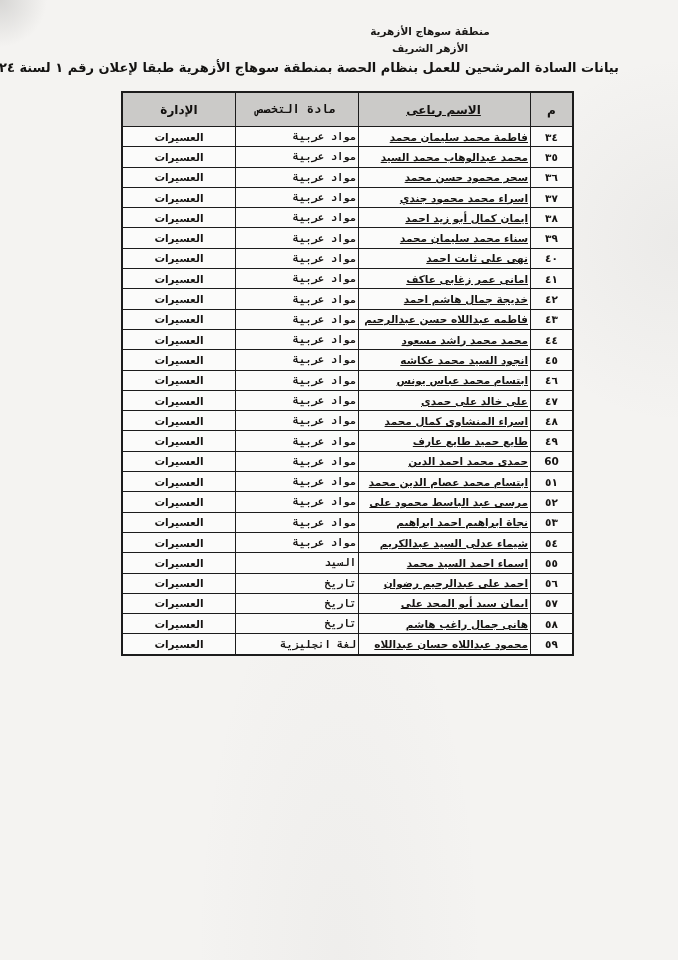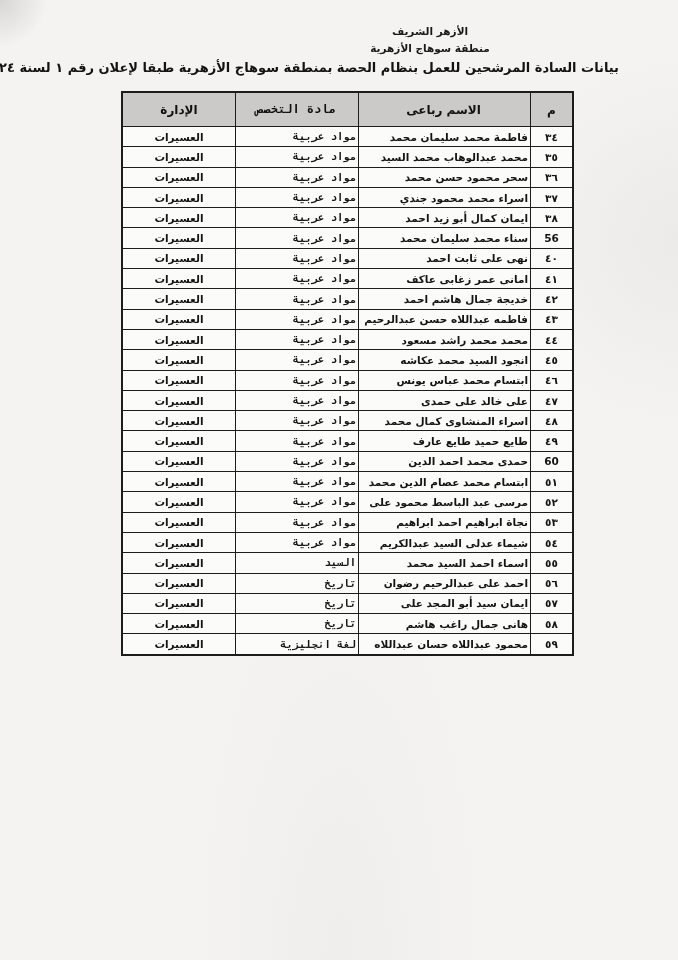--- a/index.html
+++ b/index.html
@@ -62,32 +62,32 @@
     font-size: 12px;
     text-align: center;
     color: #13110f;
   }
   .roster tbody td {
     height: 19.3px;
     font-size: 10.5px;
     color: #161412;
   }
   .c-num   { text-align: center; }
-  .c-name  { text-align: right; padding-right: 2px !important; }
+  .c-name  { text-align: right; padding-right: 2px !important; text-decoration: underline; }
   .c-subj  { text-align: right; padding-right: 2px !important; font-family: Liberation Mono, monospace; }
   .c-admin { text-align: center; }
 </style>
 </head>
 <body>
 
 <div class="page">
 
   <div class="org">
+    <div>منطقة سوهاج الأزهرية</div>
     <div>الأزهر الشريف</div>
-    <div>منطقة سوهاج الأزهرية</div>
   </div>
 
   <div class="title">بيانات السادة المرشحين للعمل بنظام الحصة بمنطقة سوهاج الأزهرية طبقا لإعلان رقم ١ لسنة ٢٠٢٤</div>
 
   <table class="roster">
     <thead>
       <tr>
         <th class="c-num" style="width:41px">م</th>
         <th class="c-name" style="width:169px">الاسم رباعى</th>
         <th class="c-subj" style="width:120px">مادة التخصص</th>
@@ -120,21 +120,21 @@
         <td class="c-subj">مواد عربية</td>
         <td class="c-admin">العسيرات</td>
       </tr>
         <tr style="">
         <td class="c-num">٣٨</td>
         <td class="c-name">ايمان كمال أبو زيد احمد</td>
         <td class="c-subj">مواد عربية</td>
         <td class="c-admin">العسيرات</td>
       </tr>
         <tr style="">
-        <td class="c-num">56</td>
+        <td class="c-num">٣٩</td>
         <td class="c-name">سناء محمد سليمان محمد</td>
         <td class="c-subj">مواد عربية</td>
         <td class="c-admin">العسيرات</td>
       </tr>
         <tr style="">
         <td class="c-num">٤٠</td>
         <td class="c-name">نهى على ثابت احمد</td>
         <td class="c-subj">مواد عربية</td>
         <td class="c-admin">العسيرات</td>
       </tr>

